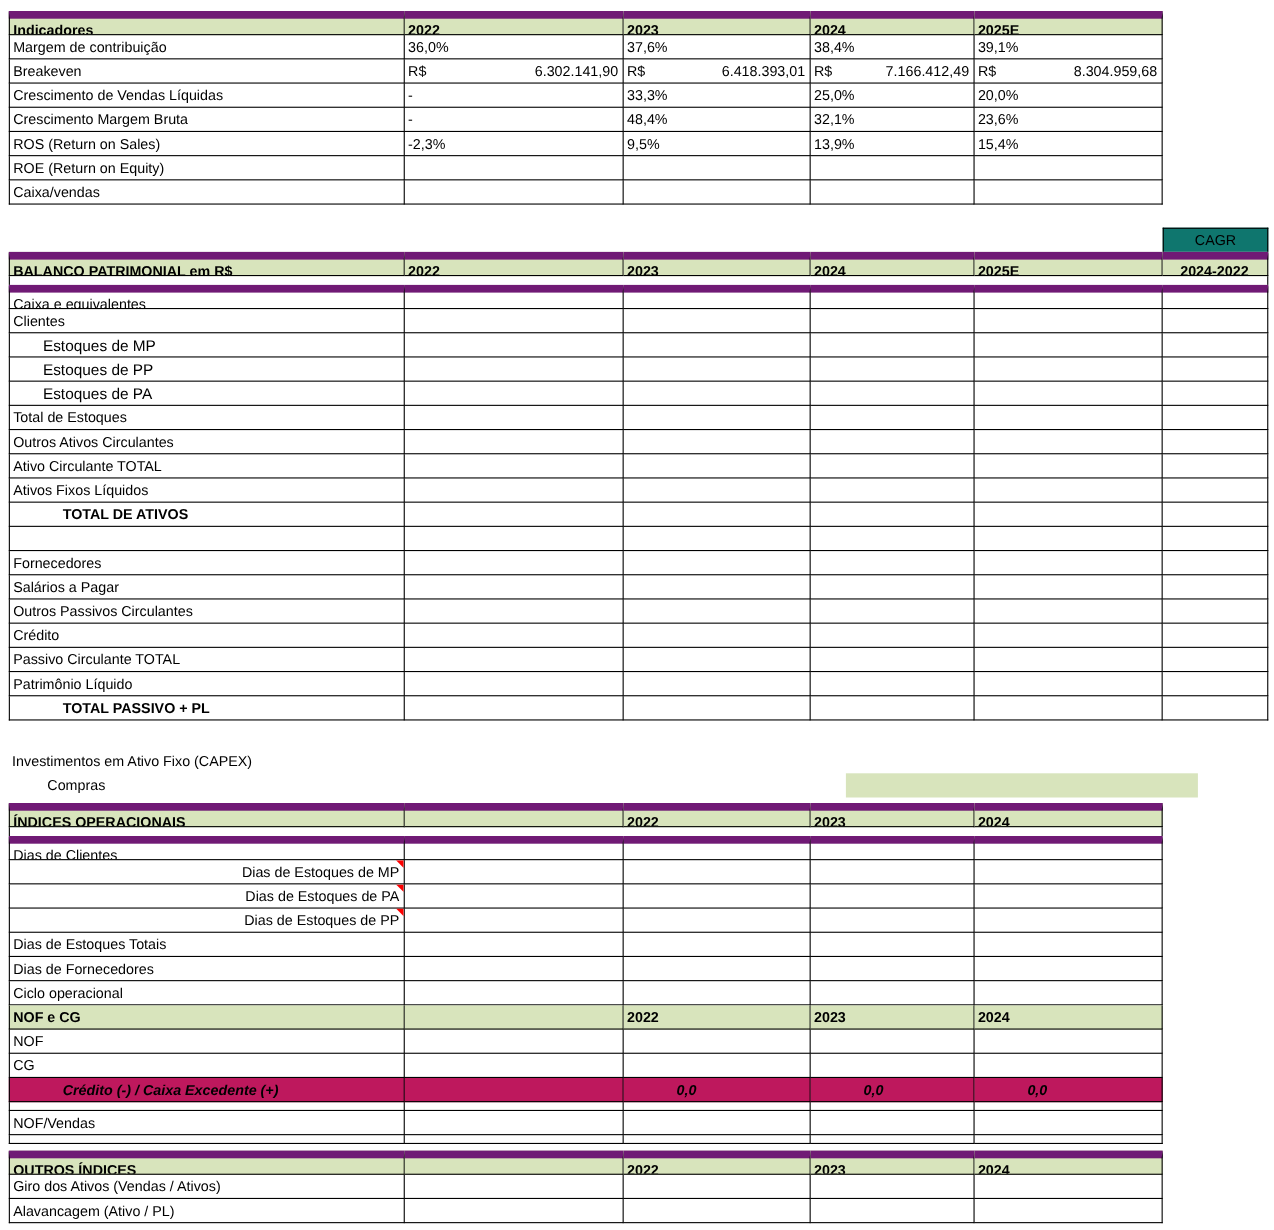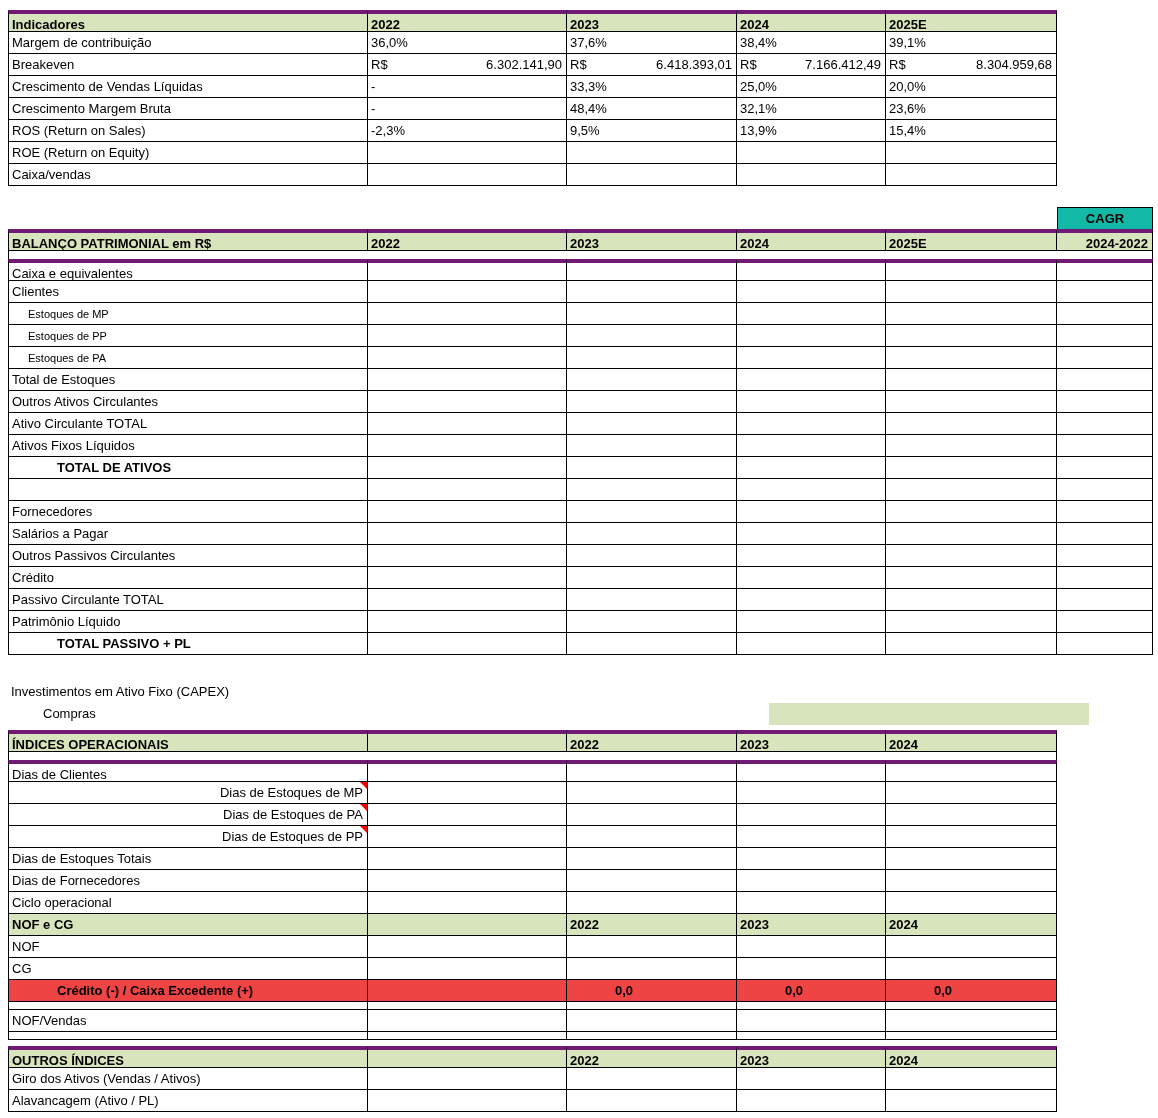--- a/index.html
+++ b/index.html
@@ -19,46 +19,46 @@
     flex: 0 0 auto;
     height: 22px;
     line-height: 20px;
     padding: 1px 4px 0 3px;
     border-right: 1px solid #000;
     border-bottom: 1px solid #000;
     white-space: nowrap;
     overflow: hidden;
   }
   .cell:first-child { border-left: 1px solid #000; }
-  .row.top .cell { border-top: 4px solid #701a75; }
+  .row.top .cell { border-top: 7px solid #701a75; }
   .w1 { width: 360px; } .w2 { width: 199px; } .w3 { width: 170px; }
   .w4 { width: 149px; } .w5 { width: 171px; } .w6 { width: 96px; }
   .hdr .cell { background: #D8E4BC; font-weight: bold; }
-  .yellow .cell { background: #ef4444; }
+  .yellow .cell { background: #be185d; font-style: italic; }
   .num { }
-  .ctr { text-align: right; }
+  .ctr { text-align: center; }
   .b { font-weight: bold; padding-left: 48px; }
-  .small { font-size: 11px; padding-left: 19px; }
+  .small { font-size: 14px; padding-left: 30px; }
   .indent { padding-left: 10px; text-align: right; }
   .money { display: flex; justify-content: space-between; align-items: center; }
   .flag-tri {
     position: absolute; top: 0; right: 0;
     width: 0; height: 0;
     border-top: 7px solid #FF0000;
     border-left: 7px solid transparent;
   }
   .thin .cell { height: 8px; }
   .sbar { height: 8px; border-left: 1px solid #000; border-right: 1px solid #000; flex: 0 0 auto; }
   .sb5 { width: 1049px; } .sb6 { width: 1145px; }
   .ghostbar { width: 1049px; height: 22px; flex: 0 0 auto; }
   .cagr-cell {
     flex: 0 0 auto;
     width: 96px; height: 22px; line-height: 21px;
     border: 1px solid #000; border-bottom: none;
-    background: #14b8a6; font-weight: bold; text-align: center;
+    background: #0f766e; font-weight: normal; text-align: center;
   }
   .cagr-row { margin-top: 21px; }
   .textline { height: 22px; line-height: 22px; padding-left: 3px; white-space: nowrap; flex: 0 0 auto; }
   .capex-block { margin-top: 26px; }
   .compras-label { width: 729px; margin-left: 32px; }
   .green-block { width: 320px; height: 22px; background: #D8E4BC; flex: 0 0 auto; }
   .mt5 { margin-top: 5px; }
   .mt6 { margin-top: 6px; }
 </style>
 </head>

